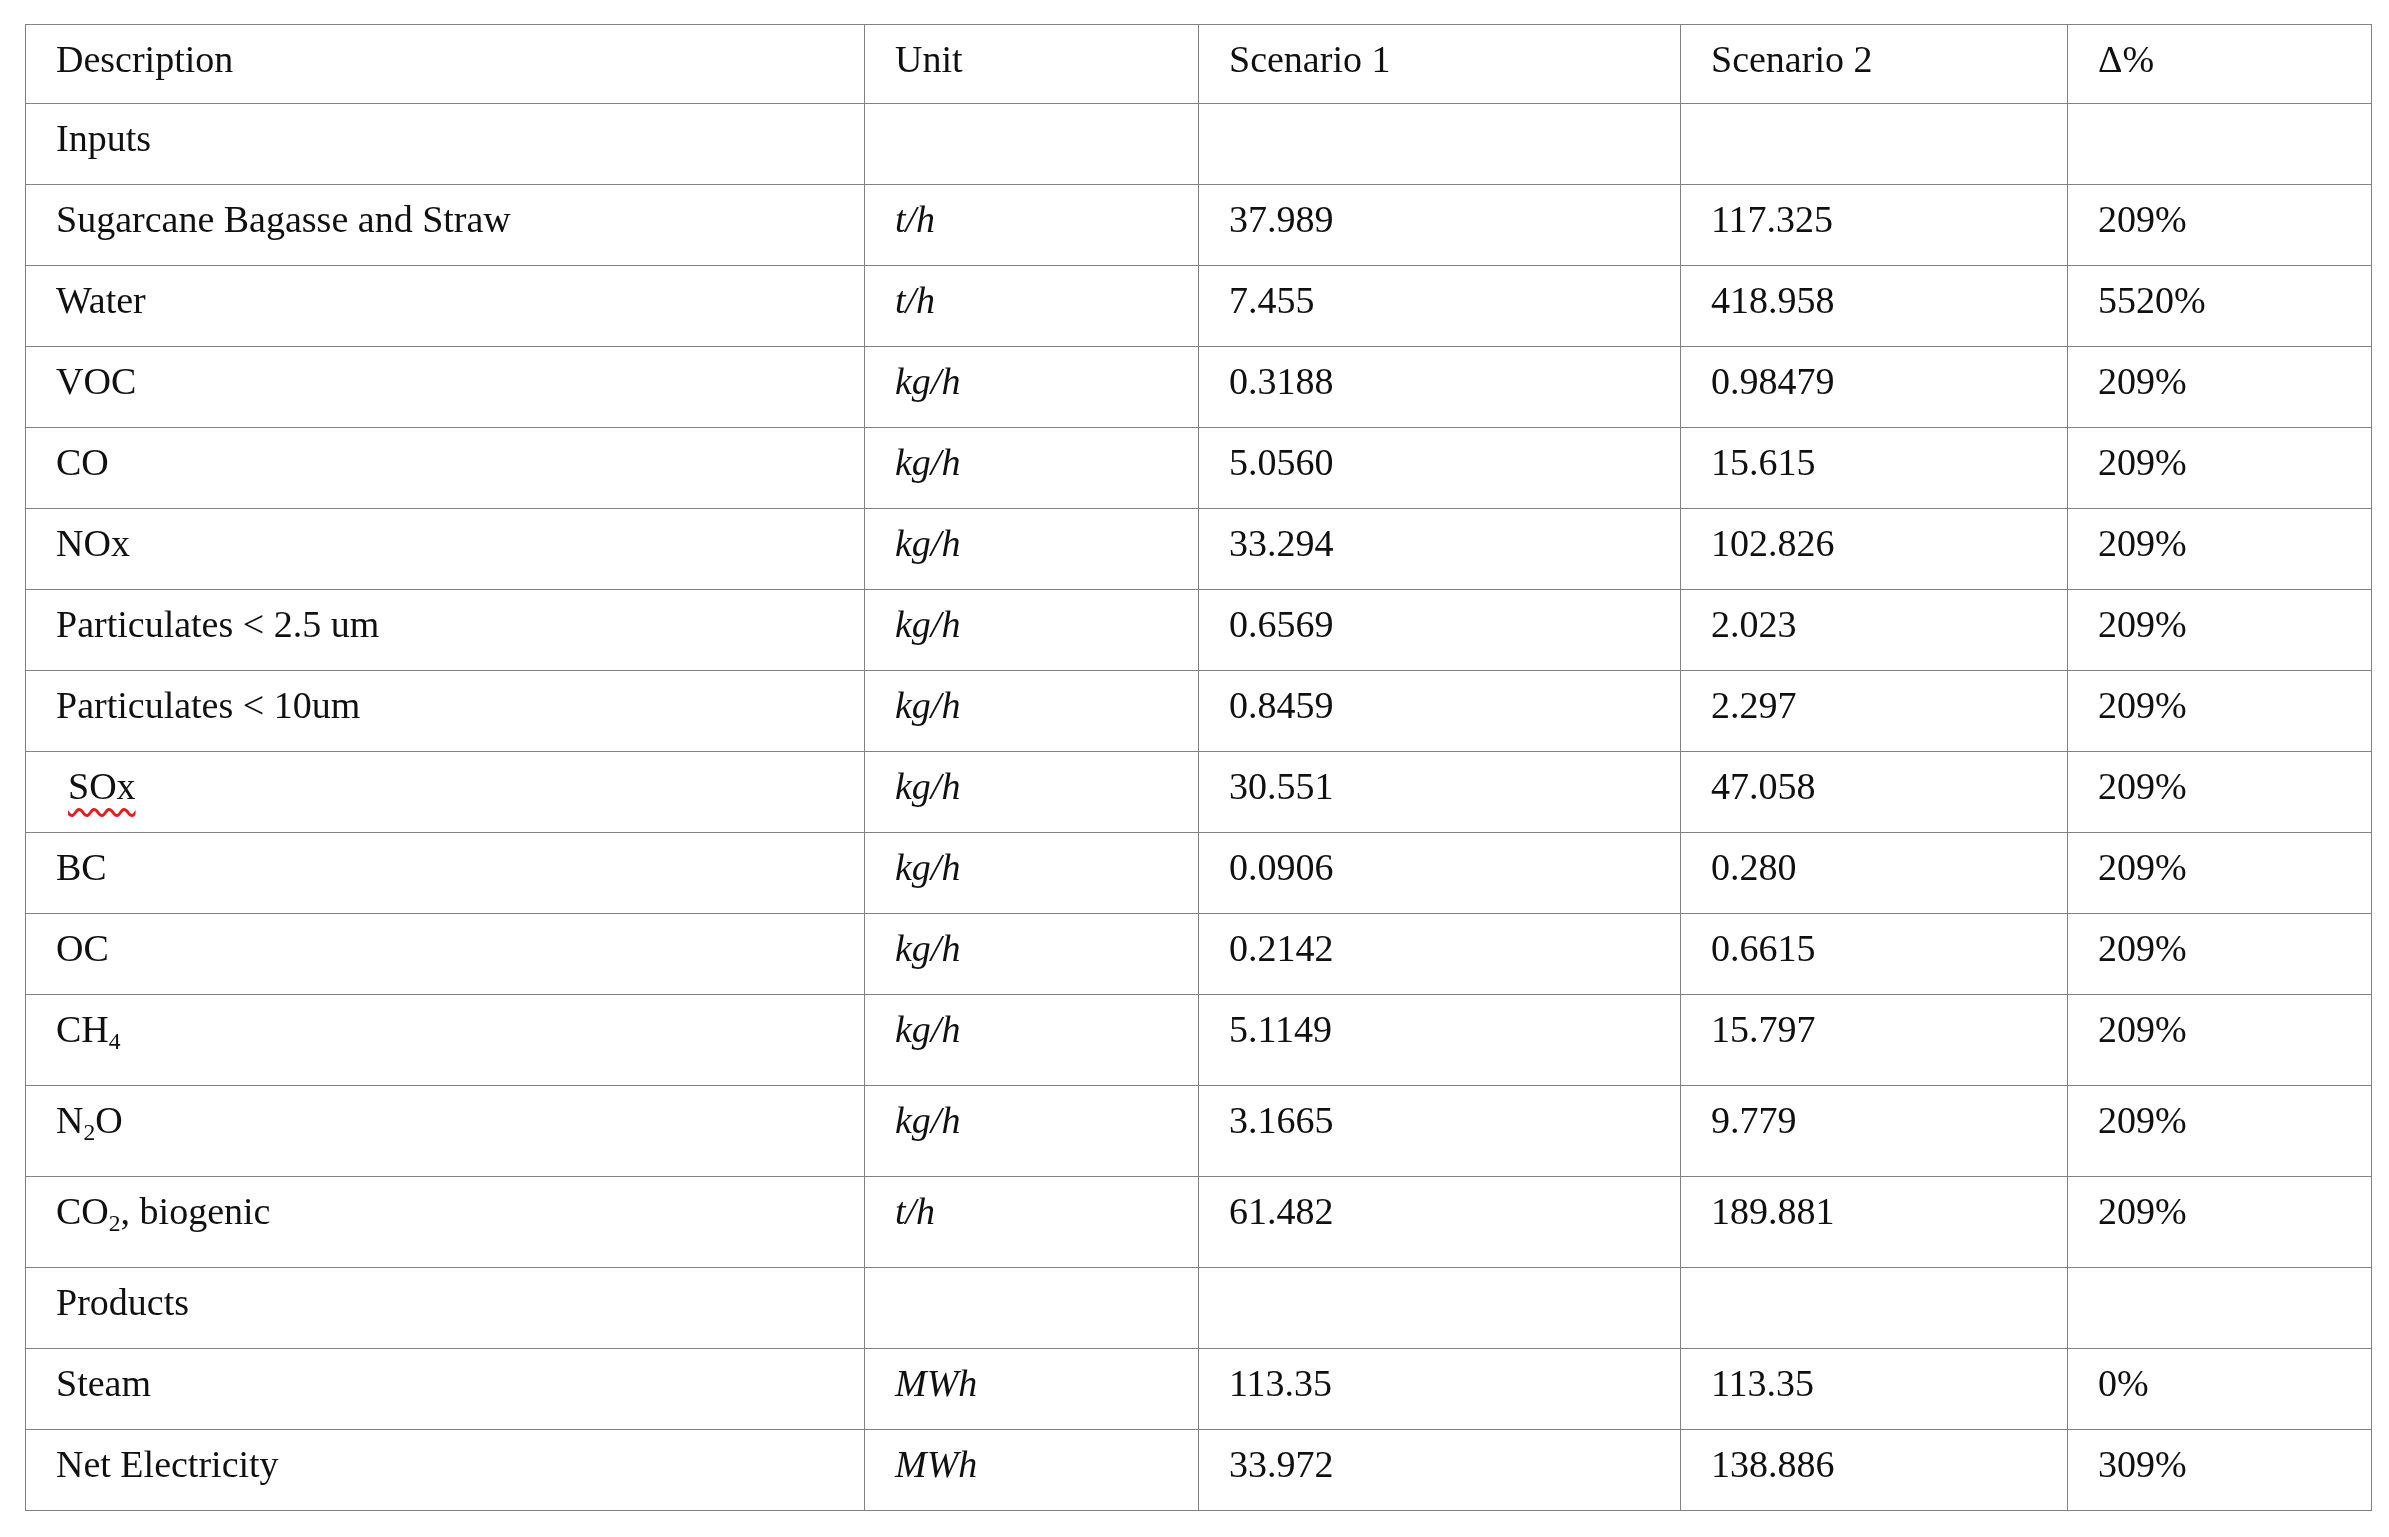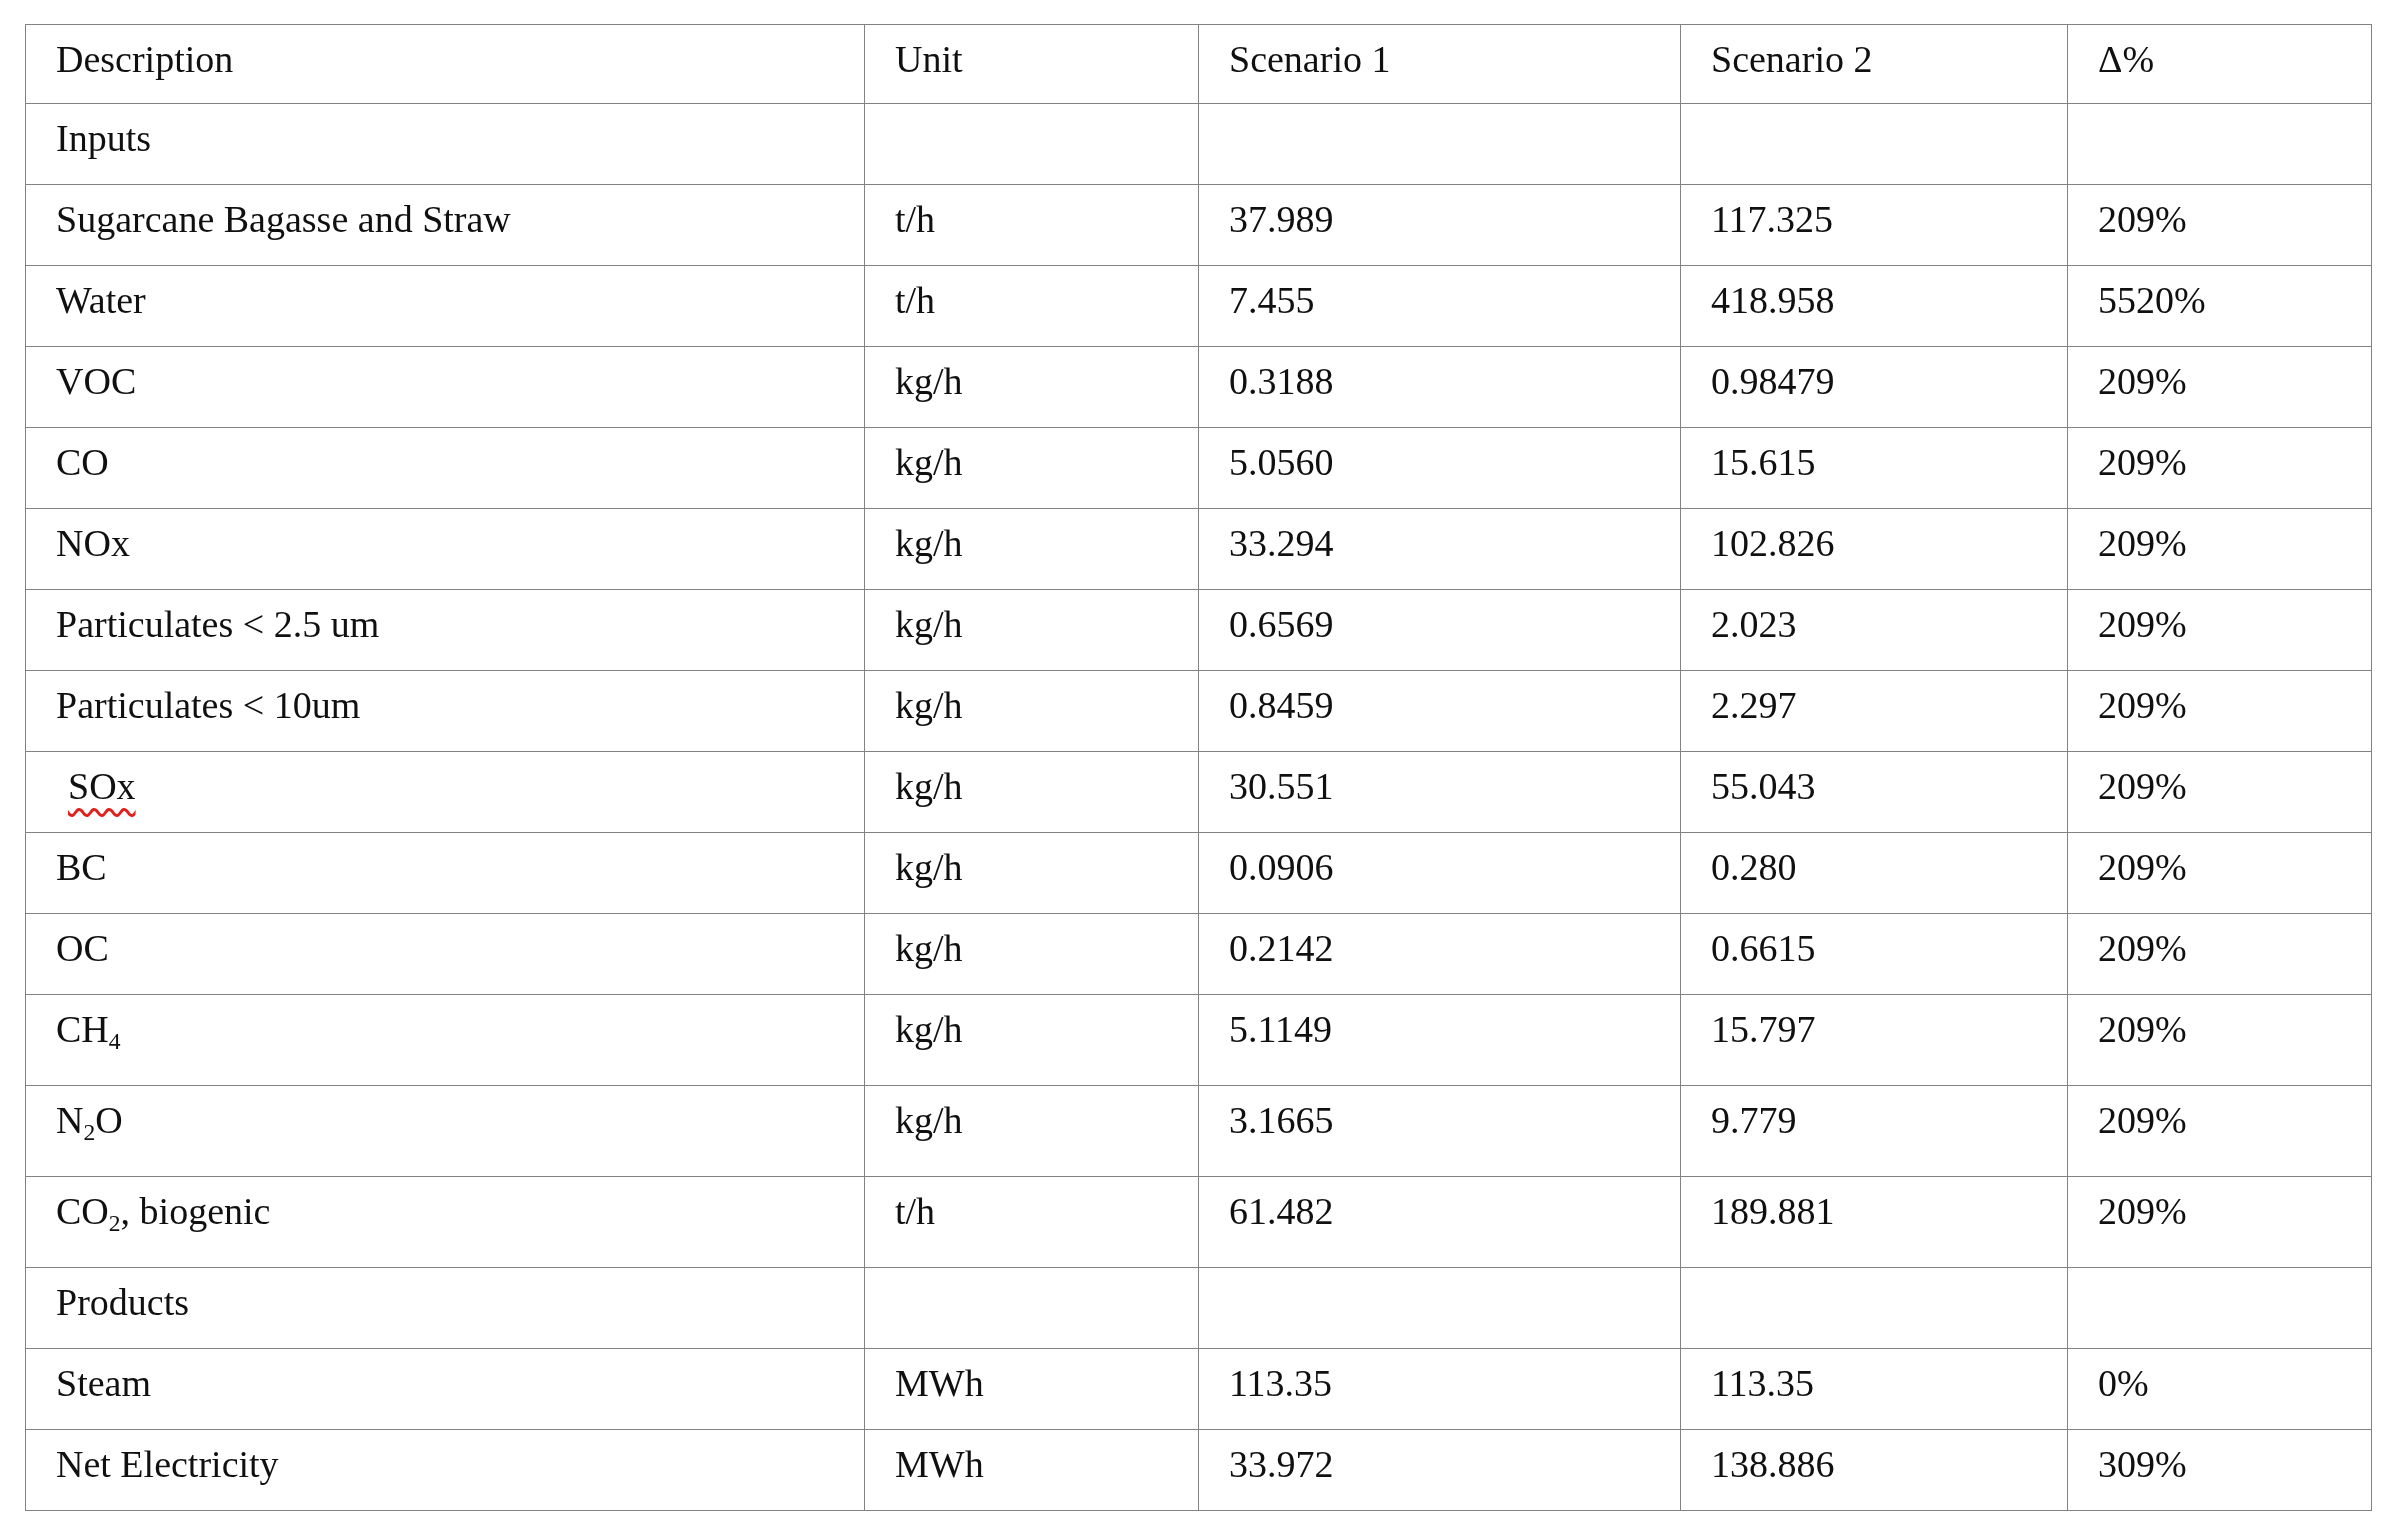--- a/index.html
+++ b/index.html
@@ -42,21 +42,21 @@
   }
   thead tr { height: 79px; }
   thead th {
     font-weight: bold;
     border-bottom: 5.3px solid #474747;
   }
   tbody tr.r    { height: 81px; }
   tbody tr.tall { height: 91px; }
 
   td.sect { font-weight: bold; }
-  td.unit { }
+  td.unit { font-style: italic; }
 
   sub {
     font-size: 0.62em;
     line-height: 0;
     vertical-align: baseline;
     position: relative;
     top: 0.28em;
   }
   .spell-error {
     text-decoration-line: underline;
@@ -142,21 +142,21 @@
         <td class="desc">Particulates &lt; 10um</td>
         <td class="unit">kg/h</td>
         <td class="num">0.8459</td>
         <td class="num">2.297</td>
         <td class="num">209%</td>
       </tr>
       <tr class="r">
         <td class="desc"><span class="spell-error">SOx</span></td>
         <td class="unit">kg/h</td>
         <td class="num">30.551</td>
-        <td class="num">55.043</td>
+        <td class="num">47.058</td>
         <td class="num">209%</td>
       </tr>
       <tr class="r">
         <td class="desc">BC</td>
         <td class="unit">kg/h</td>
         <td class="num">0.0906</td>
         <td class="num">0.280</td>
         <td class="num">209%</td>
       </tr>
       <tr class="r">

